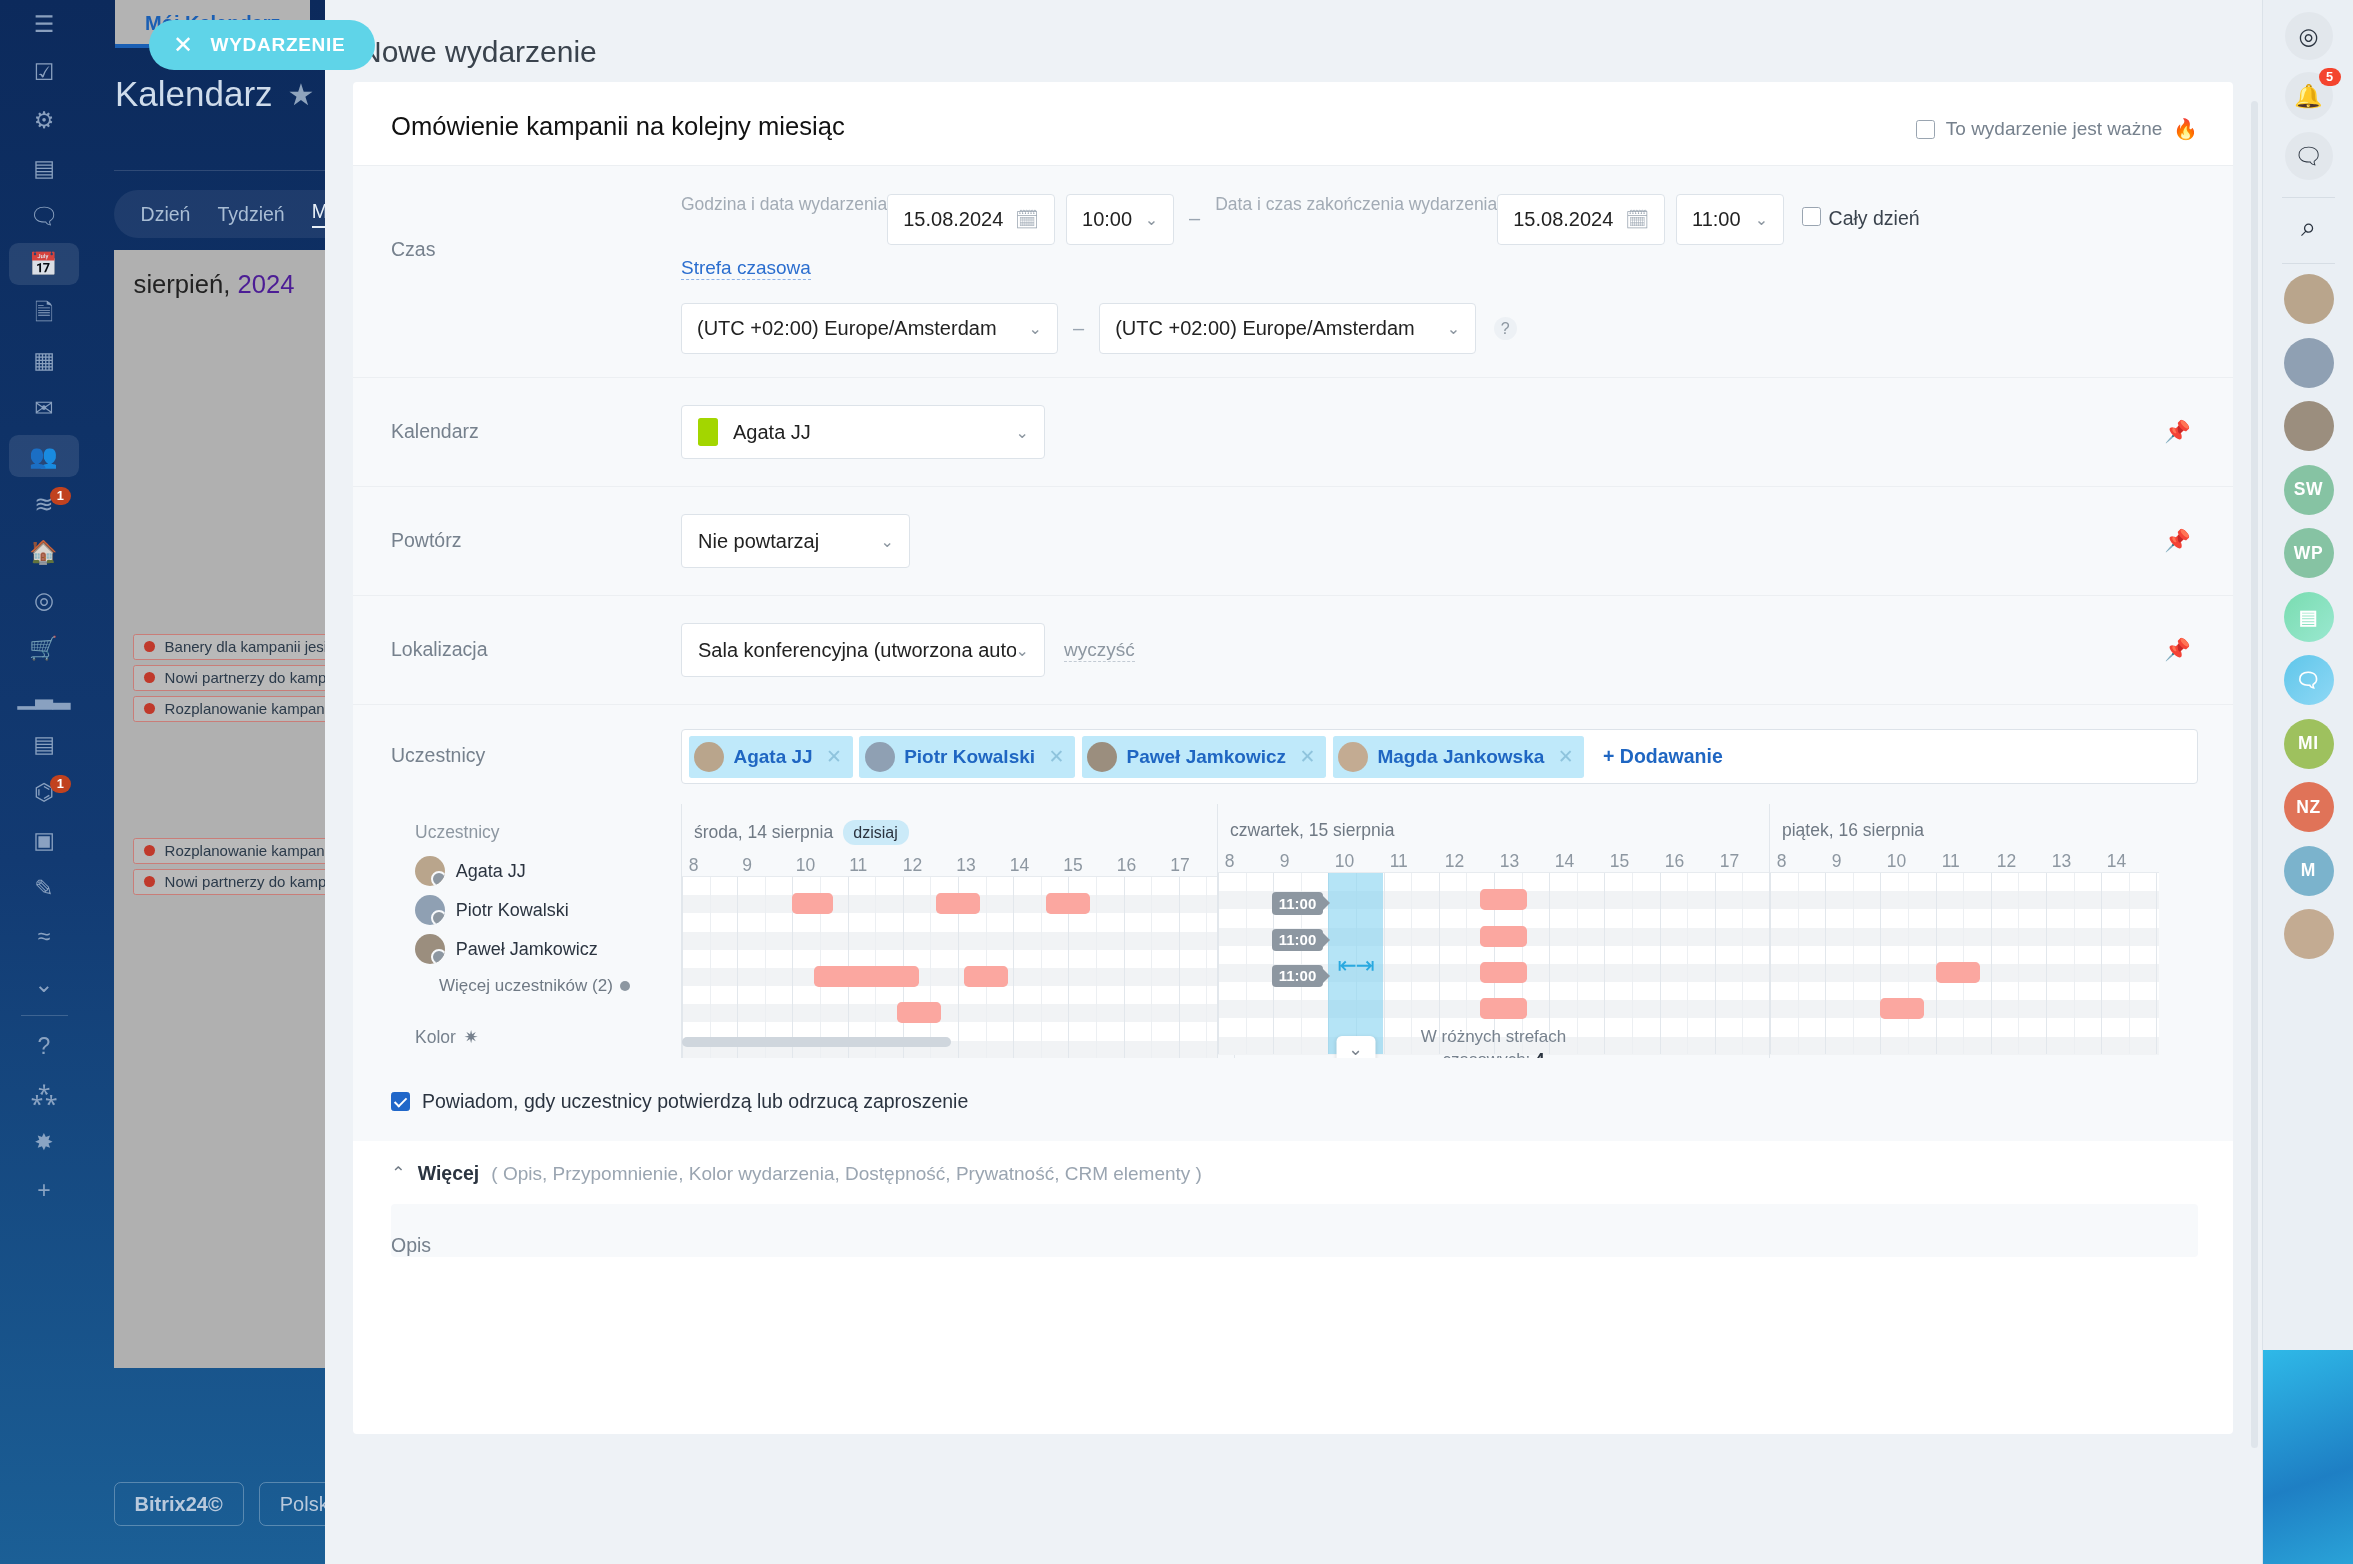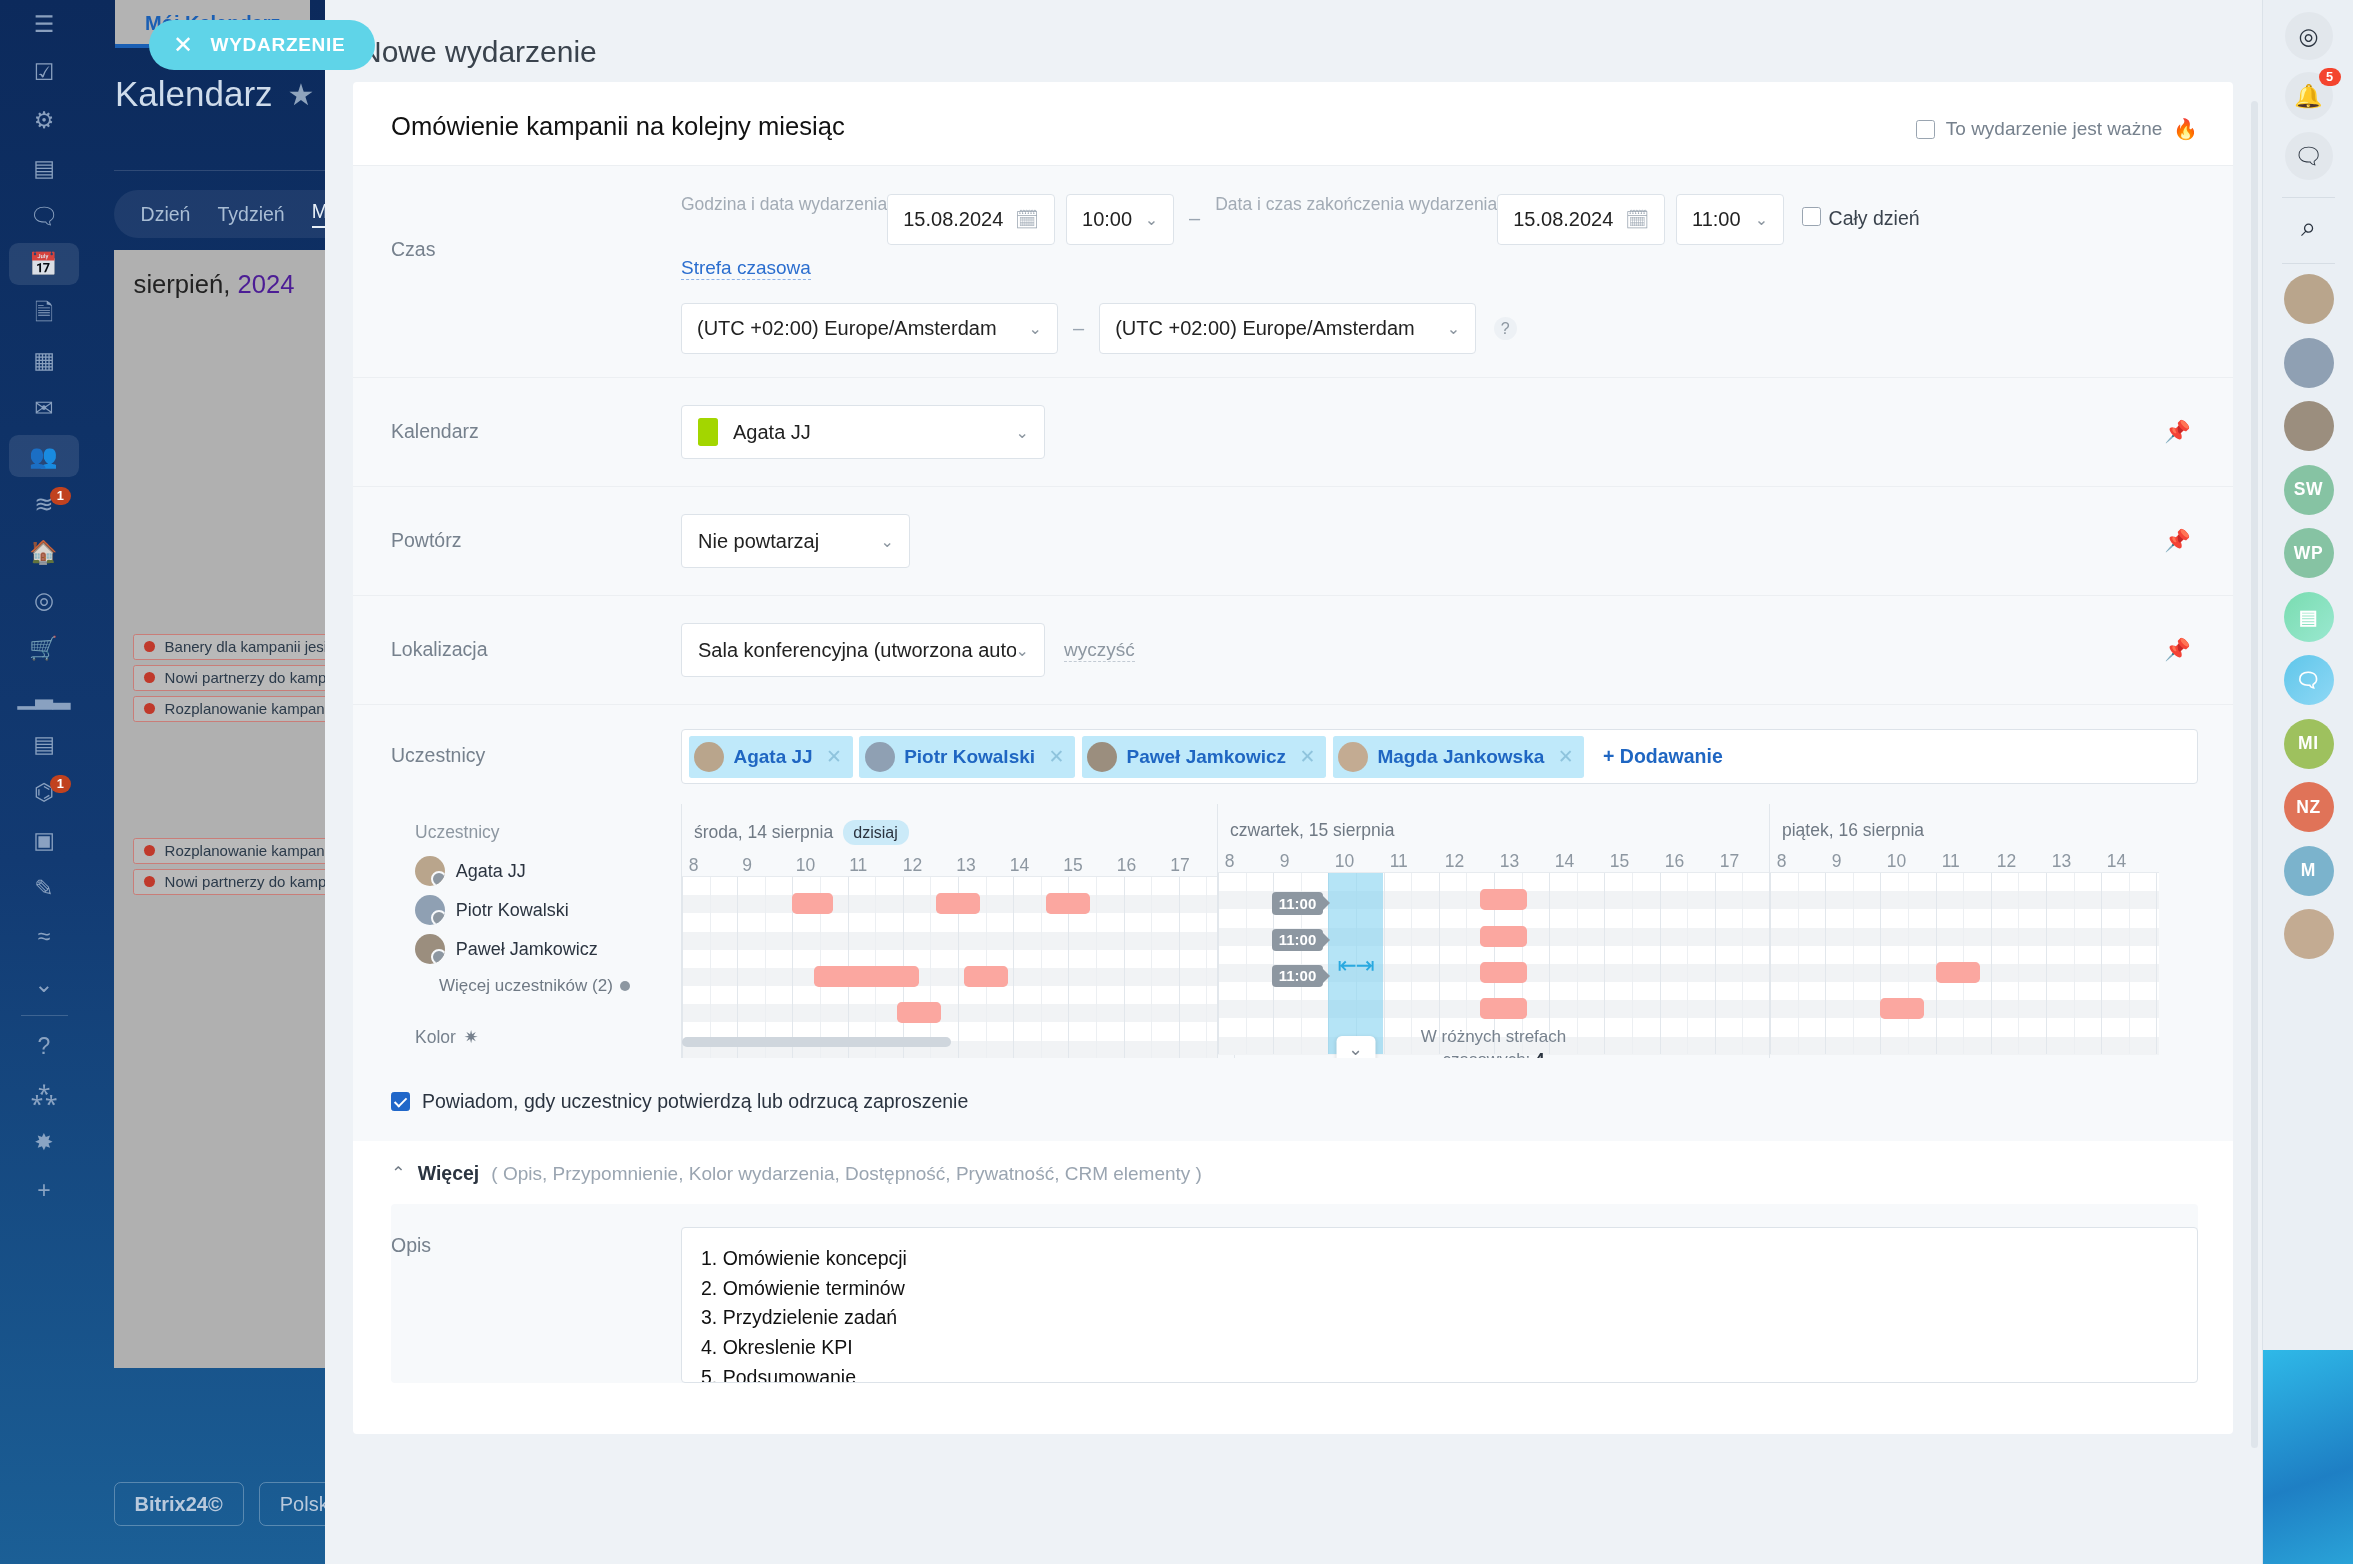--- a/index.html
+++ b/index.html
@@ -800,25 +800,20 @@
 
       <div class="more">
         <span class="more-caret">⌃</span>
         <span class="more-label">Więcej</span>
         <span class="more-list">( Opis,  Przypomnienie,  Kolor wydarzenia,  Dostępność,  Prywatność,  CRM elementy )</span>
       </div>
 
       <div class="opis-wrap">
         <div class="opis-card">
           <div class="opis-label">Opis</div>
-          <div class="opis-box" style="white-space:pre-line">1. Omówienie koncepcji
-2. Omówienie terminów
-3. Przydzielenie zadań
-4. Okreslenie KPI
-5. Podsumowanie</div>
         </div>
       </div>
     </div>
 
 
     <div class="scroll-edge"></div>
   </div>
 
   <div class="rail">
     <div class="rail-btn">◎</div>

